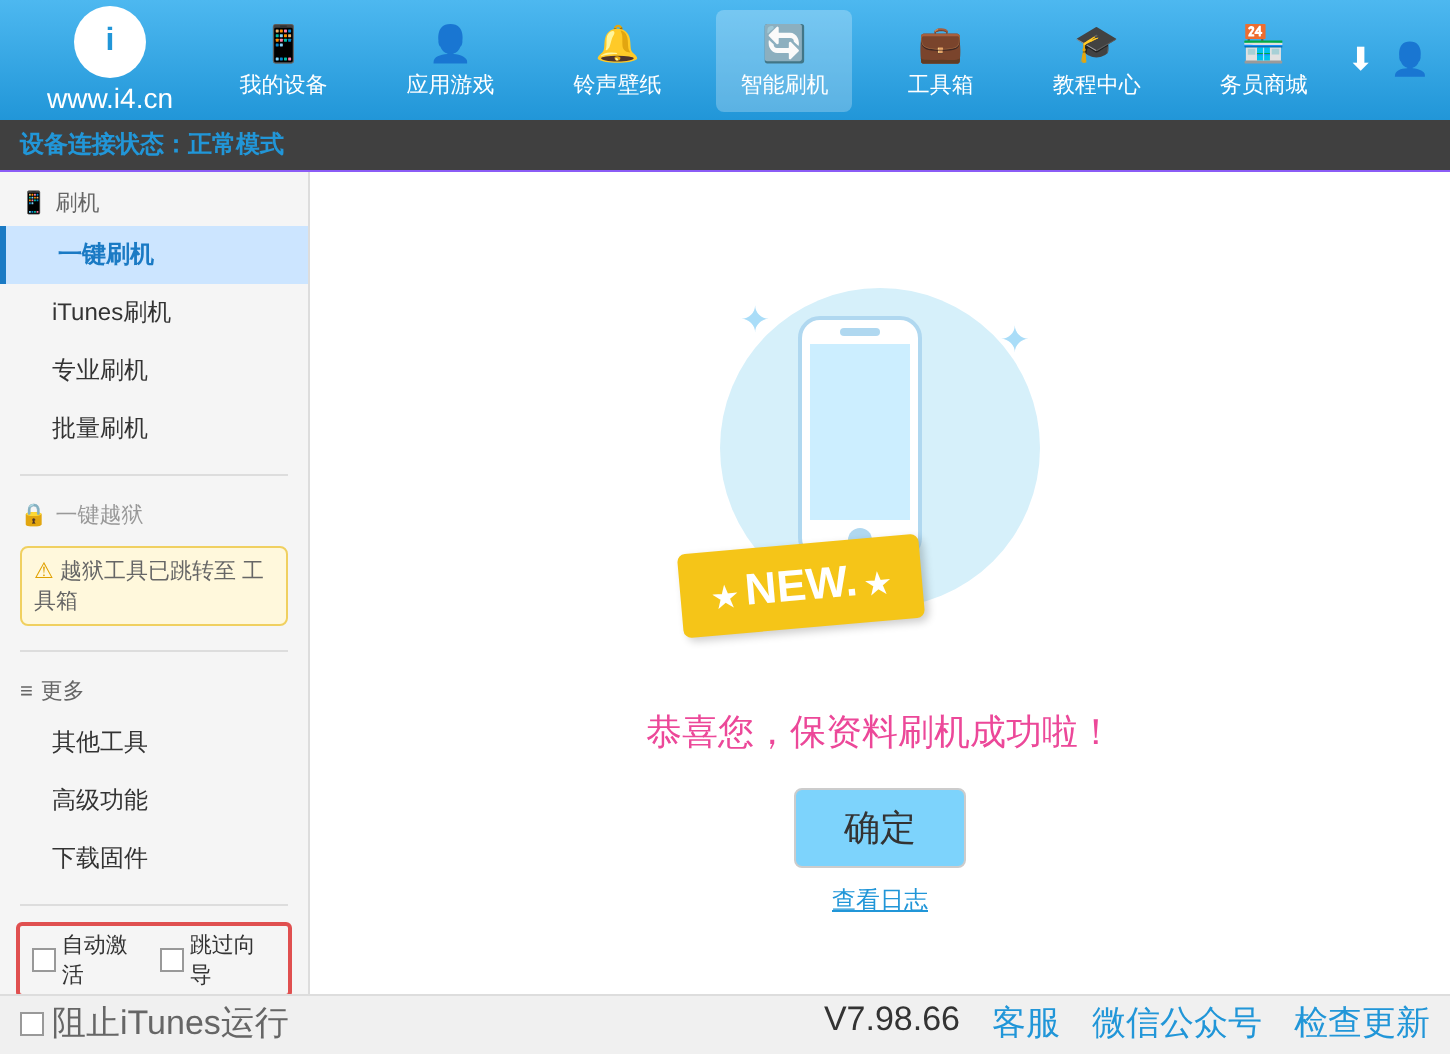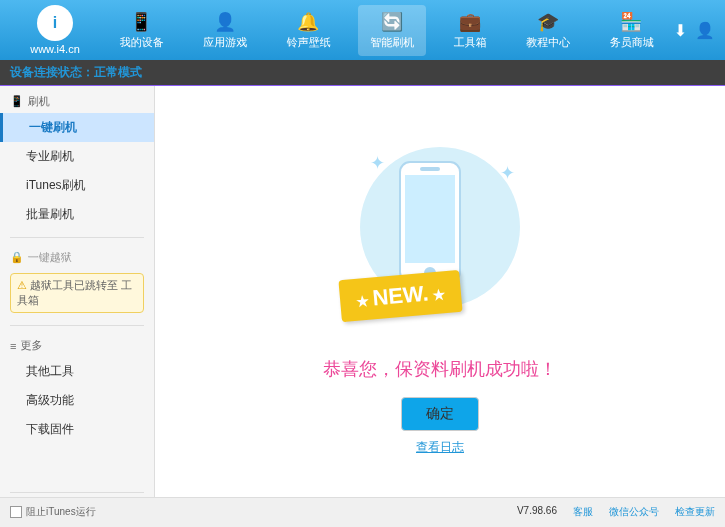--- a/index.html
+++ b/index.html
@@ -2,21 +2,21 @@
 <html><head>
   <meta charset="utf-8">
   <style>
     * { margin: 0; padding: 0; box-sizing: border-box; }
     body { width: 725px; height: 527px; font-family: 'Microsoft YaHei', Arial, sans-serif; font-size: 12px; overflow: hidden; background: #f0f0f0; }
 
     
     .header { background: linear-gradient(to bottom, #4db8f0, #2196d8); height: 60px; display: flex; align-items: center; padding: 0 10px; }
     .logo { width: 90px; display: flex; flex-direction: column; align-items: center; }
     .logo-icon { width: 36px; height: 36px; background: white; border-radius: 50%; display: flex; align-items: center; justify-content: center; font-size: 16px; color: #2196d8; font-weight: bold; }
-    .logo-text { color: white; font-size: 11px; margin-top: 2px; }
+    .logo-text { color: white; font-size: 14px; margin-top: 2px; }
     .nav-tabs { display: flex; flex: 1; justify-content: space-around; }
     .nav-tab { display: flex; flex-direction: column; align-items: center; color: white; cursor: pointer; padding: 6px 12px; border-radius: 4px; font-size: 11px; }
     .nav-tab.active { background: rgba(255,255,255,0.25); }
     .nav-tab-icon { font-size: 18px; margin-bottom: 2px; }
     .header-right { display: flex; align-items: center; gap: 8px; color: white; font-size: 16px; }
 
     
     .status-bar { background: #404040; border-bottom: 1px solid #8b5cf6; padding: 4px 10px; font-size: 12px; color: #333; }
     .status-bar span { color: #2196d8; font-weight: bold; }
 
@@ -39,28 +39,28 @@
     .success-illustration { position: relative; width: 200px; height: 220px; display: flex; align-items: center; justify-content: center; }
     .phone-bg-circle { width: 160px; height: 160px; background: #d6f0fa; border-radius: 50%; position: absolute; top: 20px; left: 20px; }
     .phone-svg { position: absolute; top: 30px; left: 55px; z-index: 2; }
     .new-badge { position: absolute; bottom: 30px; left: 0; background: #f5c518; color: white; font-size: 22px; font-weight: bold; padding: 8px 16px; transform: rotate(-5deg); border-radius: 4px; z-index: 3; box-shadow: 2px 2px 4px rgba(0,0,0,0.2); }
     .new-badge::before { content: '★ '; font-size: 14px; }
     .new-badge::after { content: ' ★'; font-size: 14px; }
     .sparkle { position: absolute; color: #aaddf8; font-size: 18px; }
     .sparkle-tl { top: 25px; left: 30px; }
     .sparkle-tr { top: 35px; right: 25px; }
     .success-text { font-size: 18px; color: #ec4899; margin: 10px 0 16px; text-align: center; }
-    .confirm-btn { background: #0ea5e9; border: 1px solid #ccc; padding: 7px 24px; border-radius: 4px; cursor: pointer; font-size: 14px; color: #333; }
+    .confirm-btn { background: #7dd3fc; border: 1px solid #ccc; padding: 7px 24px; border-radius: 4px; cursor: pointer; font-size: 18px; color: #333; }
     .log-link { color: #2196d8; font-size: 12px; margin-top: 8px; cursor: pointer; text-decoration: underline; }
     .auto-options { display: flex; align-items: center; gap: 6px; border: 2px solid #e05050; padding: 2px 6px; border-radius: 3px; }
     .auto-option { display: flex; align-items: center; gap: 3px; cursor: pointer; font-size: 11px; color: #333; }
     .checkbox { width: 12px; height: 12px; border: 1px solid #999; background: white; display: inline-block; }
 
     
-    .footer-bar { height: 28px; background: #f0f0f0; border-top: 1px solid #ddd; display: flex; align-items: center; justify-content: space-between; padding: 0 10px; font-size: 10px; color: #666; }
+    .footer-bar { height: 28px; background: #f0f0f0; border-top: 1px solid #ddd; display: flex; align-items: center; justify-content: space-between; padding: 0 10px; font-size: 17px; color: #666; }
     .footer-left { display: flex; align-items: center; gap: 4px; }
     .footer-checkbox { width: 12px; height: 12px; border: 1px solid #999; background: white; display: inline-block; }
     .footer-right { display: flex; gap: 16px; }
     .footer-version { color: #333; }
     .footer-link { color: #2196d8; cursor: pointer; }
 
     
     .sidebar-bottom { margin-top: auto; }
     .sidebar-more { padding: 4px 0; }
 
@@ -124,24 +124,24 @@
   <div class="sidebar">
     <div class="sidebar-section">
       <div class="sidebar-group-label">
         <span>📱</span>
         <span>刷机</span>
       </div>
       <div class="sidebar-item sub active">
         <span>一键刷机</span>
       </div>
       <div class="sidebar-item sub">
+        <span>iTunes刷机</span>
+      </div>
+      <div class="sidebar-item sub">
         <span>专业刷机</span>
-      </div>
-      <div class="sidebar-item sub">
-        <span>iTunes刷机</span>
       </div>
       <div class="sidebar-item sub">
         <span>批量刷机</span>
       </div>
     </div>
 
     <hr class="sidebar-divider">
 
     <div class="sidebar-section">
       <div class="sidebar-group-label">
@@ -169,20 +169,32 @@
         <span>高级功能</span>
       </div>
       <div class="sidebar-item sub">
         <span>下载固件</span>
       </div>
     </div>
 
     <div class="sidebar-bottom">
       <hr class="sidebar-divider">
 
+      <div style="padding: 4px 8px;">
+        <div class="auto-options">
+          <label class="auto-option">
+            <span class="checkbox"></span>
+            <span>自动激活</span>
+          </label>
+          <label class="auto-option">
+            <span class="checkbox"></span>
+            <span>跳过向导</span>
+          </label>
+        </div>
+      </div>
 
     </div>
   </div>
 
   <div class="content">
     <div class="success-illustration">
 
       <div class="phone-bg-circle"></div>
 
       <span class="sparkle sparkle-tl">✦</span>

